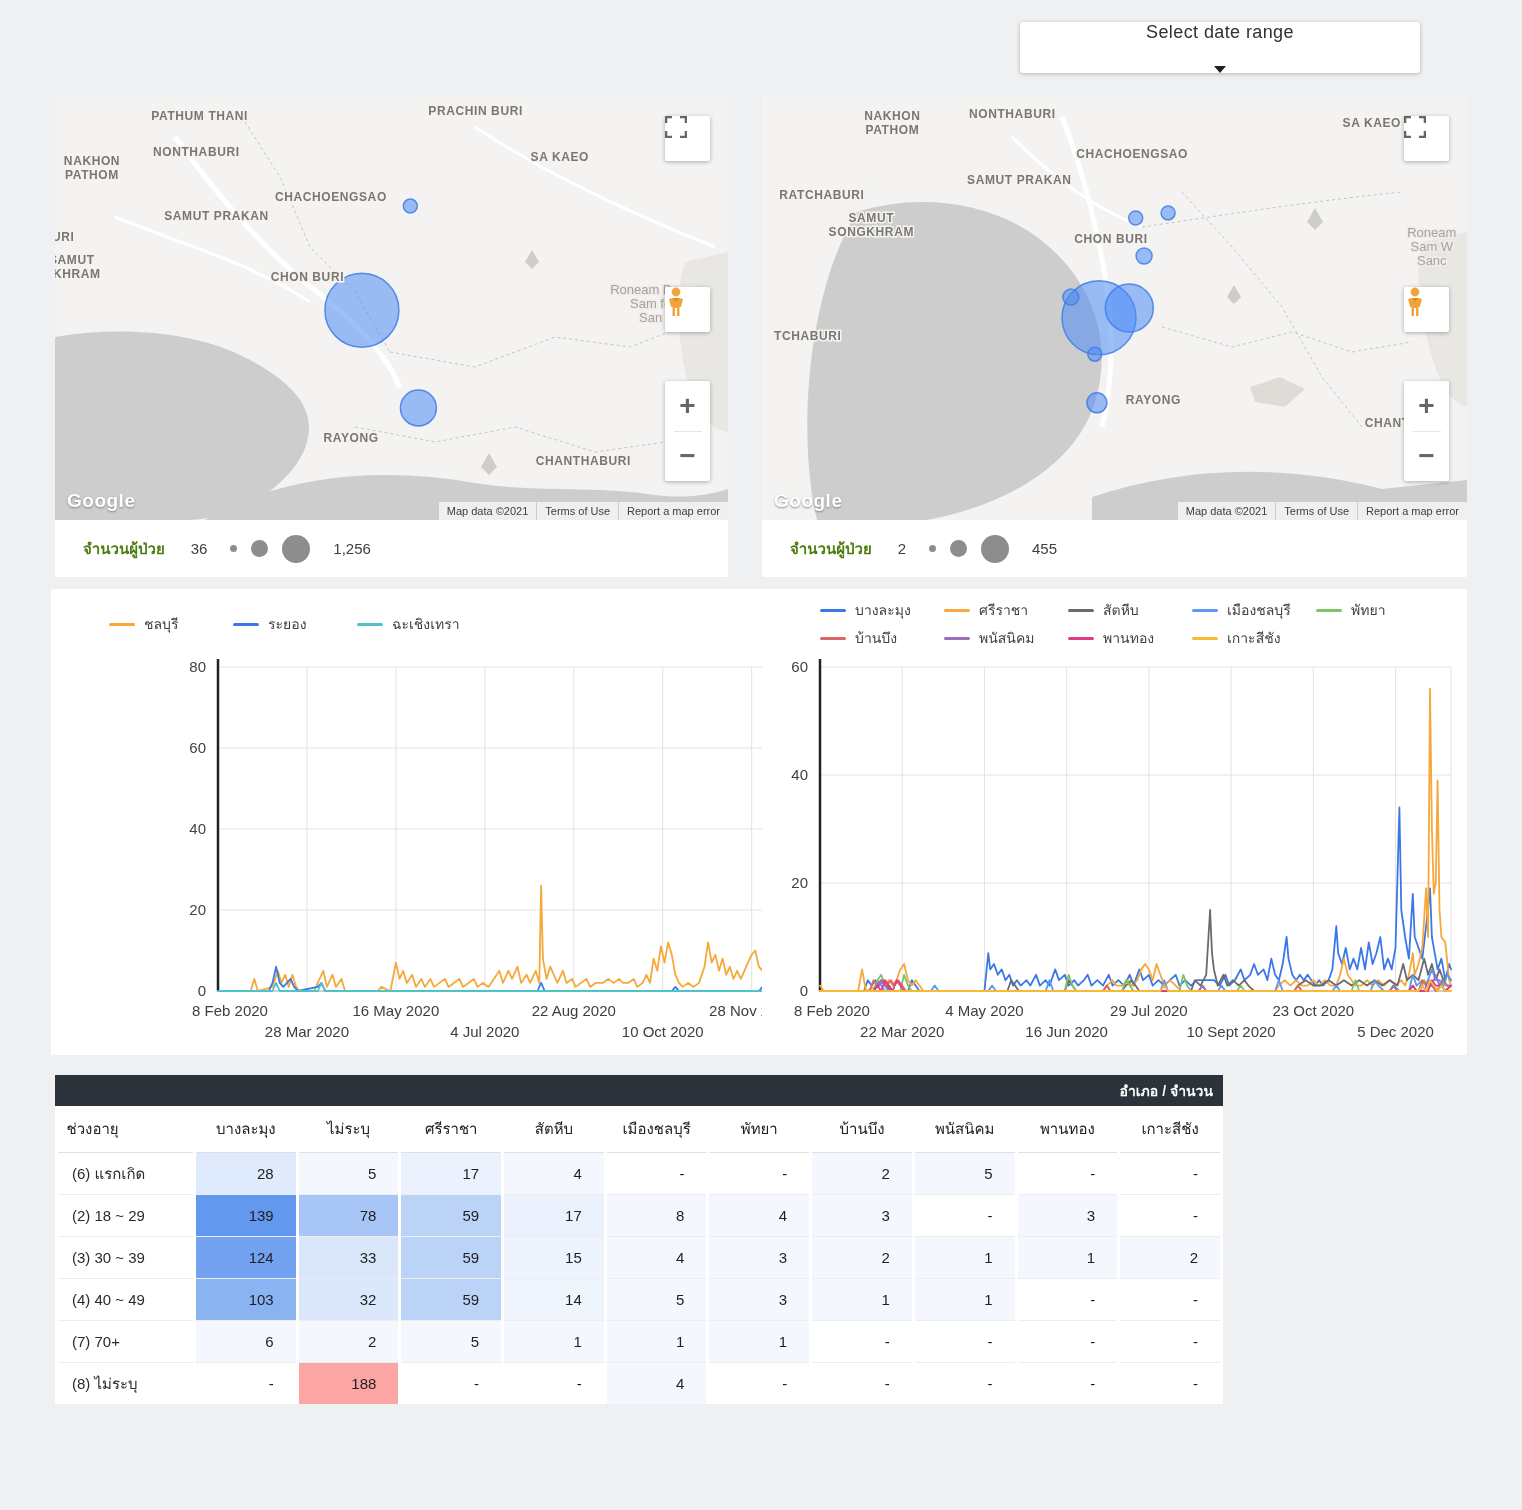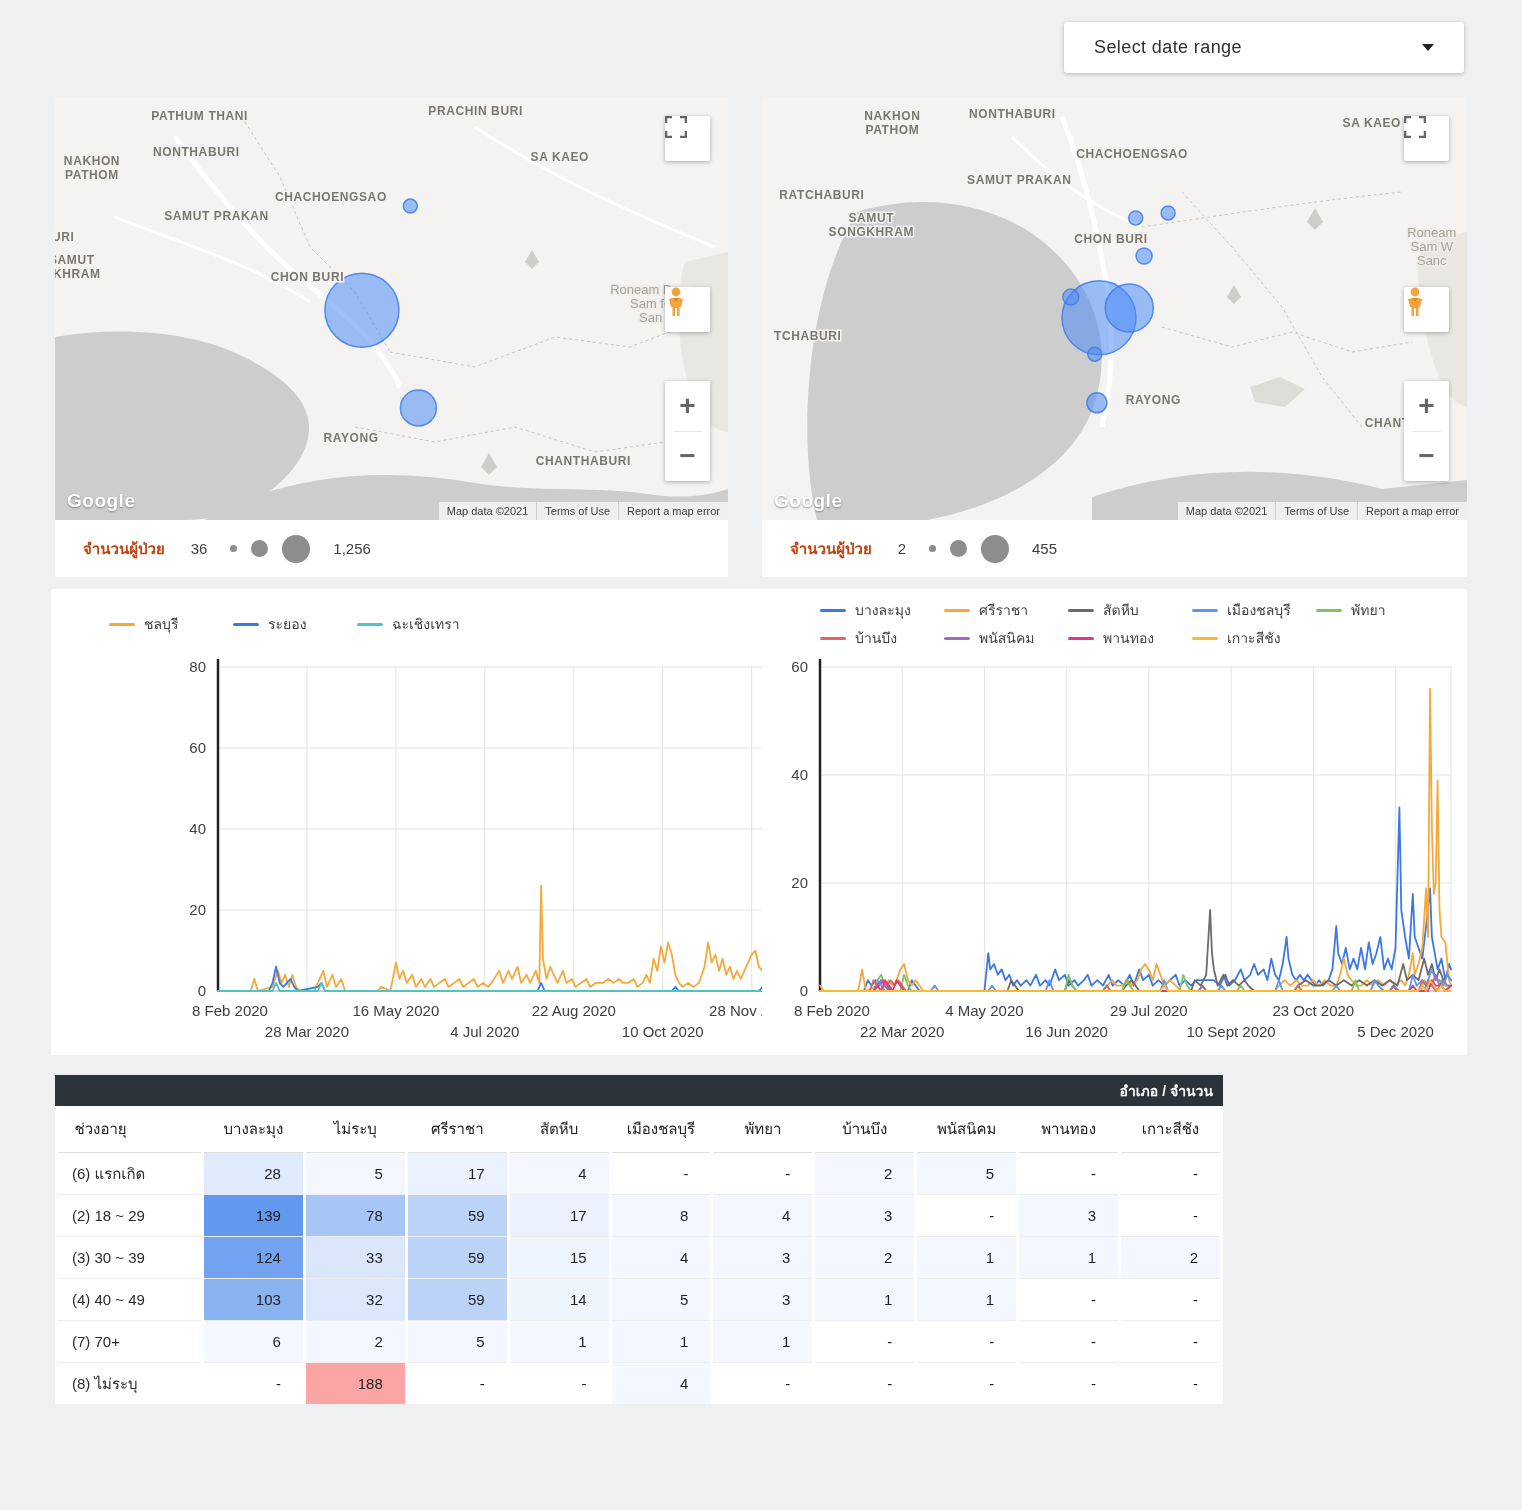--- a/index.html
+++ b/index.html
@@ -5,45 +5,45 @@
   html,body{margin:0;padding:0;}
   body{
     width:1522px;height:1510px;position:relative;
     background:#eff0f1;
     font-family:"Liberation Sans","DejaVu Sans",sans-serif;
     color:#202124;
   }
   .card{position:absolute;background:#fff;}
   
   .date-select{
-    left:1064px;top:22px;width:400px;height:51px;border-radius:3px;
+    left:1020px;top:22px;width:400px;height:51px;border-radius:3px;
     box-shadow:0 1px 4px rgba(0,0,0,.25);
     display:flex;align-items:center;justify-content:space-between;
-    padding:0 30px;box-sizing:border-box;cursor:pointer;
+    padding:0 30px;box-sizing:border-box;cursor:pointer;flex-direction:column;
   }
   .date-select .lbl{font-size:18px;color:#2f3033;letter-spacing:.4px;}
   .caret{width:0;height:0;border-left:6px solid transparent;border-right:6px solid transparent;border-top:7px solid #202124;}
   
   .map-card{top:97px;height:480px;overflow:hidden;border-radius:2px;text-align:right;}
   #map-card-0{left:55px;width:673px;}
   #map-card-1{left:762px;width:705px;}
   .map-area{position:relative;height:423px;background:#f4f3f1;overflow:hidden;}
   .map-area svg{position:absolute;left:0;top:0;}
   .map-ctl{position:absolute;background:#fff;border-radius:2px;box-shadow:0 1px 4px rgba(0,0,0,.3);}
   .fullscreen-btn{right:18px;top:19px;width:45px;height:45px;display:flex;align-items:center;justify-content:center;cursor:pointer;}
   .pegman-btn{right:18px;top:190px;width:45px;height:45px;display:flex;align-items:center;justify-content:center;cursor:grab;}
   .zoomctl{right:18px;top:284px;width:45px;height:100px;display:flex;flex-direction:column;align-items:center;cursor:pointer;}
   .zoomctl .zbtn{flex:1;width:100%;display:flex;align-items:center;justify-content:center;font-size:28px;color:#666;font-weight:bold;}
   .zoomctl .zdiv{width:28px;height:1px;background:#e6e6e6;}
   .gattrib{position:absolute;right:0;bottom:0;display:flex;font-size:11px;color:#3c4043;}
   .gattrib span{background:rgba(245,245,245,.85);padding:3px 8px;margin-left:1px;white-space:nowrap;}
   .glogo{position:absolute;left:12px;bottom:8px;font-size:19px;font-weight:bold;color:#fff;
     text-shadow:0 1px 2px rgba(80,80,80,.6);letter-spacing:.5px;}
   .map-legend{height:57px;display:flex;align-items:center;padding-left:28px;background:#fff;}
-  .map-legend .ml-label{font-weight:bold;font-size:15px;color:#c2410c;margin-right:26px;}
+  .map-legend .ml-label{font-weight:bold;font-size:15px;color:#4d7c0f;margin-right:26px;}
   .map-legend .ml-min{font-size:15px;color:#3c4043;margin-right:16px;}
   .map-legend .ml-max{font-size:15px;color:#3c4043;margin-left:16px;}
   .dot{background:#8d8d8d;border-radius:50%;margin:0 7px;display:inline-block;}
   .d1{width:7px;height:7px;}
   .d2{width:17px;height:17px;}
   .d3{width:28px;height:28px;}
   
   .chart-card{top:589px;height:466px;border-radius:2px;}
   #chart-card-0{left:51px;width:782px;text-align:right;}
   #chart-card-1{left:762px;width:705px;}
@@ -51,21 +51,21 @@
     padding:6px 10px 0 58px;box-sizing:border-box;}
   .lg-item{display:inline-flex;align-items:center;width:124px;margin:3px 0;cursor:pointer;}
   .lg-swatch{width:26px;height:3px;border-radius:2px;margin-right:9px;flex:none;}
   .lg-item span.lg-text{font-size:14px;color:#424242;white-space:nowrap;}
   
   .table-wrap{left:55px;top:1075px;width:1168px;}
   .tbl-caption{height:31px;background:#2d333b;color:#fff;font-size:14px;font-weight:bold;
     display:flex;align-items:center;justify-content:flex-end;padding-right:10px;}
   table{width:100%;border-collapse:collapse;table-layout:fixed;background:#fff;}
   thead th{height:44px;font-size:15px;font-weight:normal;color:#1f1f1f;text-align:center;border-bottom:1px solid #e0e0e0;}
-  thead th.first{text-align:left;padding-left:18px;width:127px;}
+  thead th.first{text-align:left;padding-left:10px;width:127px;}
   tbody td{height:39px;font-size:15px;color:#1f1f1f;text-align:right;padding-right:22px;
     border-top:1px solid #ededed;border-left:3px solid #fff;border-right:3px solid #fff;}
   tbody td.rowlabel{text-align:left;padding-left:14px;background:#fff;color:#2b2b2b;}
   
   text.place{font-family:"Liberation Sans",sans-serif;font-size:12px;font-weight:bold;fill:#7a776f;
     letter-spacing:.6px;paint-order:stroke;stroke:#f4f3f1;stroke-width:3px;}
   text.foreign{font-family:"Liberation Sans",sans-serif;font-size:13px;font-weight:normal;fill:#a7a39b;
     paint-order:stroke;stroke:#efedea;stroke-width:3px;}
 </style>
 </head>

